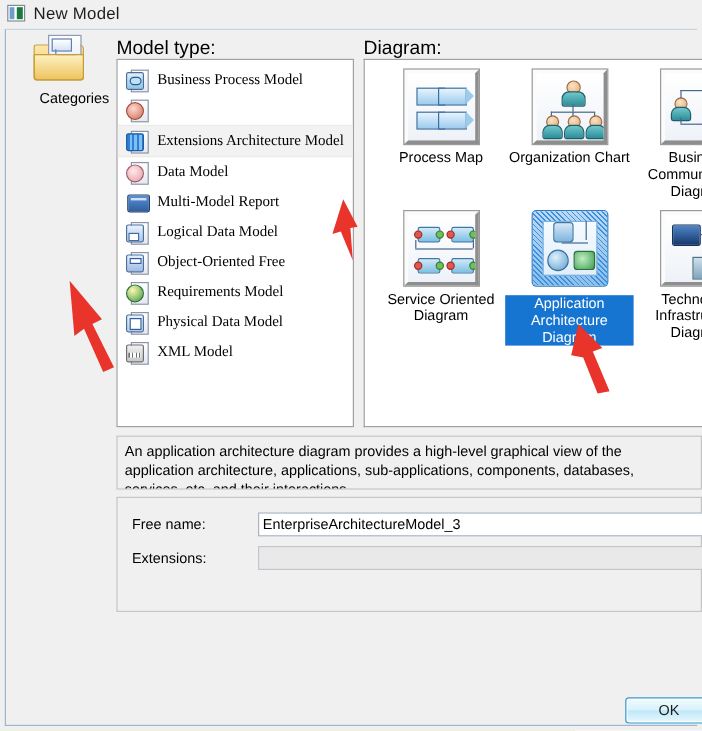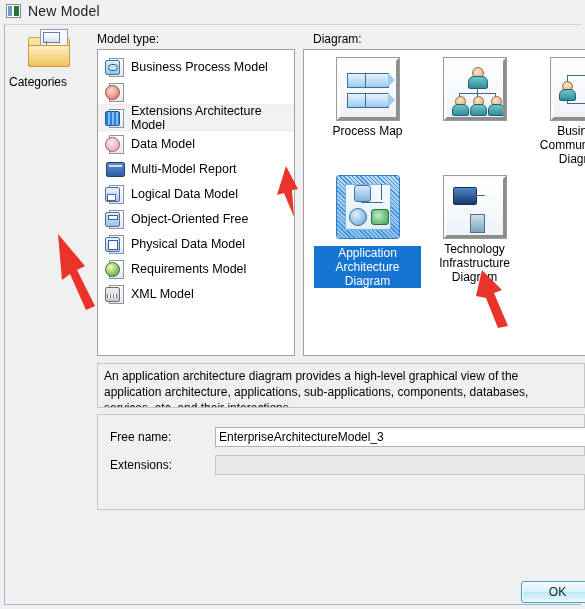--- a/index.html
+++ b/index.html
@@ -102,21 +102,21 @@
   
   .rail {
     position: absolute;
     left: 8px; top: 20px;
     width: 84px;
   }
   .rail-item {
     width: 84px;
     padding-top: 6px;
     padding-bottom: 4px;
-    text-align: left;
+    text-align: right;
     border: 1px solid transparent;
     border-radius: 3px;
     box-sizing: border-box;
     cursor: pointer;
   }
   .rail-item.selected {
     background: linear-gradient(#fbfbfb, #e4e4e4);
     border: 1px solid #9a9a9a;
     box-shadow: inset 0 0 0 1px #ffffff;
   }
@@ -188,35 +188,35 @@
   .ico-mt .arw {
     position: absolute; left: 30px; top: 7px;
     width: 0; height: 0;
     border-left: 6px solid transparent;
     border-bottom: 8px solid #4a7fc1;
   }
 
   
   .sec-label {
     position: absolute;
-    font-size: 12px;
+    font-size: 16px;
     color: #000;
   }
 
   
   .list-box {
     position: absolute;
     left: 97px; top: 49px;
     width: 198px; height: 307px;
     background: #ffffff;
     border: 1px solid #a0a0a0;
     box-sizing: border-box;
     overflow: hidden;
   }
-  .list-inner { padding: 4px 0 0 0; }
+  .list-inner { padding: 4px 0 0 0; font-family: Liberation Serif, serif; }
   .list-row {
     height: 25px;
     display: flex;
     align-items: center;
     padding-left: 7px;
     cursor: pointer;
   }
   .list-row.selected {
     background: #f2f2f2;
     border-top: 1px solid #ebebeb;
@@ -607,44 +607,44 @@
           <div class="li-label">Logical Data Model</div>
         </div>
         <div class="list-row">
           <div class="li-ico oo">
               <div class="doc"></div>
               <div class="badge"></div>
             </div>
           <div class="li-label">Object-Oriented Free</div>
         </div>
         <div class="list-row">
+          <div class="li-ico rq">
+              <div class="doc"></div>
+              <div class="badge"></div>
+            </div>
+          <div class="li-label">Requirements Model</div>
+        </div>
+        <div class="list-row">
           <div class="li-ico pd">
               <div class="doc"></div>
               <div class="badge"></div>
             </div>
           <div class="li-label">Physical Data Model</div>
-        </div>
-        <div class="list-row">
-          <div class="li-ico rq">
-              <div class="doc"></div>
-              <div class="badge"></div>
-            </div>
-          <div class="li-label">Requirements Model</div>
         </div>
         <div class="list-row">
           <div class="li-ico xm">
               <div class="doc"></div>
               <div class="badge"></div>
             </div>
           <div class="li-label">XML Model</div>
         </div>
       </div>
     </div>
 
-    <div class="sec-label" style="left:313px; top:32px;">Diagram:</div>
+    <div class="sec-label" style="left:303px; top:32px;">Diagram:</div>
 
     <div class="diag-box">
       <div class="diag-grid">
 
         <div class="diag-item">
           <div class="thumb">
             <div class="art">
               <div class="chev" style="left:3px; top:8px; width:22px;"></div>
               <div class="chev" style="left:21px; top:8px; width:22px;"></div>
               <div class="chev" style="left:3px; top:28px; width:22px;"></div>
@@ -665,39 +665,63 @@
               <div class="ln-v" style="left:26px; top:28px; height:5px;"></div>
               <div class="ln-v" style="left:44px; top:28px; height:5px;"></div>
               <div class="person-head" style="left:4px; top:31px; width:9px; height:9px;"></div>
               <div class="person-body" style="left:1px; top:39px; width:15px; height:10px;"></div>
               <div class="person-head" style="left:22px; top:31px; width:9px; height:9px;"></div>
               <div class="person-body" style="left:19px; top:39px; width:15px; height:10px;"></div>
               <div class="person-head" style="left:40px; top:31px; width:9px; height:9px;"></div>
               <div class="person-body" style="left:37px; top:39px; width:15px; height:10px;"></div>
             </div>
           </div>
+          <div class="d-cap">Organization Chart</div>
         </div>
 
         <div class="diag-item">
           <div class="thumb">
             <div class="art">
               <div class="person-head" style="left:4px; top:16px; width:9px; height:9px;"></div>
               <div class="person-body" style="left:1px; top:24px; width:15px; height:10px;"></div>
 
               <div class="ln-h" style="left:9px; top:10px; width:24px;"></div>
               <div class="ln-v" style="left:9px; top:10px; height:7px;"></div>
 
               <div class="ln-h" style="left:9px; top:38px; width:24px;"></div>
               <div class="ln-v" style="left:9px; top:33px; height:5px;"></div>
             </div>
           </div>
           <div class="d-cap">Business
 Communication Diagram</div>
         </div>
 
+        <div class="diag-item">
+          <div class="thumb">
+            <div class="art">
+              <div class="node" style="left:4px; top:6px; width:17px; height:11px;"></div>
+              <div class="node" style="left:32px; top:6px; width:17px; height:11px;"></div>
+              <div class="node" style="left:4px; top:32px; width:17px; height:11px;"></div>
+              <div class="node" style="left:32px; top:32px; width:17px; height:11px;"></div>
+              <div class="dot-r" style="left:1px; top:9px;"></div>
+              <div class="dot-g" style="left:19px; top:9px;"></div>
+              <div class="dot-r" style="left:28px; top:9px;"></div>
+              <div class="dot-g" style="left:47px; top:9px;"></div>
+              <div class="dot-r" style="left:1px; top:35px;"></div>
+              <div class="dot-g" style="left:19px; top:35px;"></div>
+              <div class="dot-r" style="left:28px; top:35px;"></div>
+              <div class="dot-g" style="left:47px; top:35px;"></div>
+              <div class="ln-h" style="left:2px; top:24px; width:48px;"></div>
+              <div class="ln-v" style="left:2px; top:17px; height:7px;"></div>
+              <div class="ln-v" style="left:50px; top:17px; height:7px;"></div>
+            </div>
+          </div>
+          <div class="d-cap">Service Oriented
+Diagram</div>
+        </div>
 
         <div class="diag-item">
           <div class="thumb hatched">
             <div class="inner-plate"></div>
             <div class="art">
               <div class="db" style="left:13px; top:5px; width:15px; height:15px;"></div>
               <div class="ln-v" style="left:40px; top:4px; height:16px;"></div>
               <div class="ln-h" style="left:20px; top:22px; width:22px;"></div>
               <div class="globe" style="left:8px; top:28px; width:16px; height:16px;"></div>
               <div class="gearish" style="left:30px; top:29px; width:16px; height:14px;"></div>

